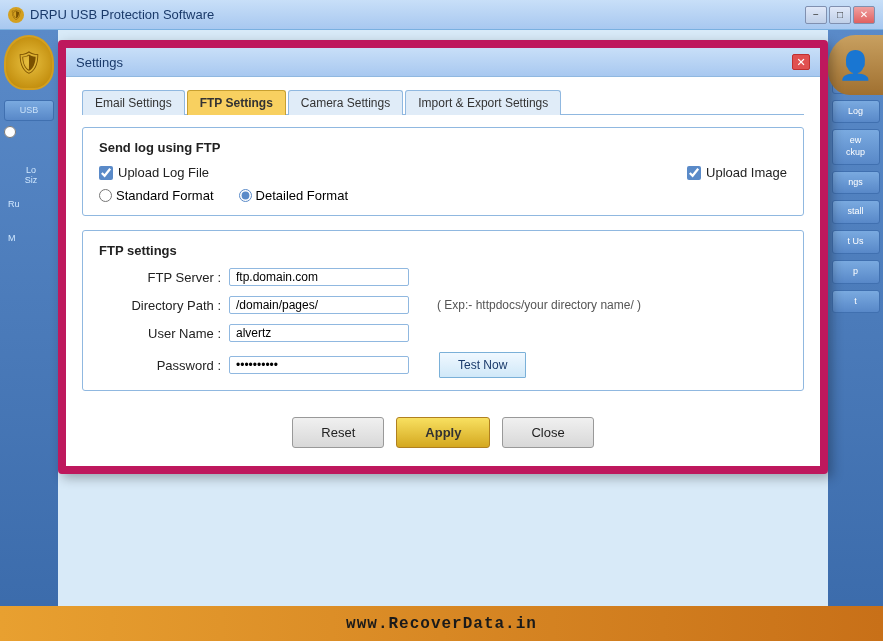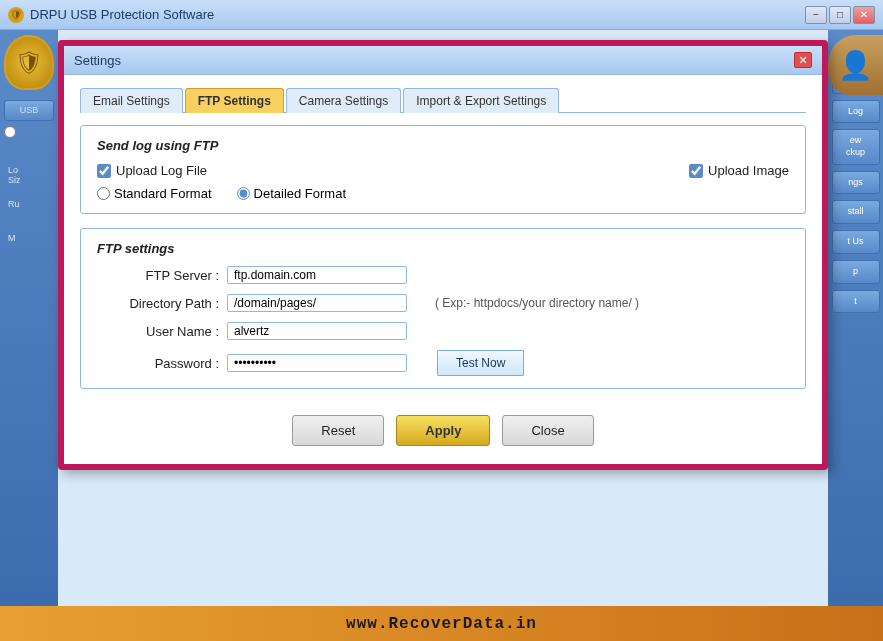--- a/index.html
+++ b/index.html
@@ -143,21 +143,21 @@
       position: absolute;
       top: 0; left: 0; right: 0; bottom: 0;
       display: flex;
       align-items: flex-start;
       justify-content: center;
       padding-top: 10px;
       z-index: 10;
     }
     .dialog {
       background: #f0f8ff;
-      border: 6px solid #be185d;
+      border: 8px solid #be185d;
       border-radius: 4px;
       width: 820px;
       box-shadow: 4px 4px 12px rgba(0,0,0,0.3);
     }
     .dialog-title-bar {
       background: linear-gradient(to bottom, #c8dff8, #a8c8f0);
       padding: 6px 10px;
       display: flex;
       align-items: center;
       justify-content: space-between;
@@ -217,21 +217,20 @@
       padding: 12px 16px;
       margin-bottom: 14px;
       background: white;
       position: relative;
     }
     .section-title {
       font-size: 13px;
       font-weight: bold;
       color: #222;
       margin-bottom: 10px;
-      font-style: italic;
     }
 
     
     .check-row {
       display: flex;
       gap: 0;
       align-items: center;
       margin-bottom: 8px;
     }
     .check-item {
@@ -360,21 +359,21 @@
 
   <div class="sidebar">
     <div class="sidebar-logo">🛡</div>
     <div class="sidebar-item">
       <div class="sidebar-text">USB</div>
     </div>
     <div style="width:50px;display:flex;align-items:center;gap:3px;margin-bottom:3px;">
       <input type="radio" style="margin: 0px; width: 12px; height: 12px;">
     </div>
     <div style="height:20px;"></div>
-    <div style="width:50px;font-size:9px;color:#d0e8ff;text-align:left;padding-left:4px;">Lo<br>Siz</div>
+    <div style="width:50px;font-size:9px;color:#d0e8ff;text-align:center;padding-left:4px;">Lo<br>Siz</div>
     <div style="height:10px;"></div>
     <div style="width:50px;font-size:9px;color:#d0e8ff;text-align:left;padding-left:4px;">Ru</div>
     <div style="height:20px;"></div>
     <div style="width:50px;font-size:9px;color:#d0e8ff;text-align:left;padding-left:4px;">M</div>
   </div>
 
   <div class="content-area">
 
     <div class="dialog-overlay">
       <div class="dialog">

